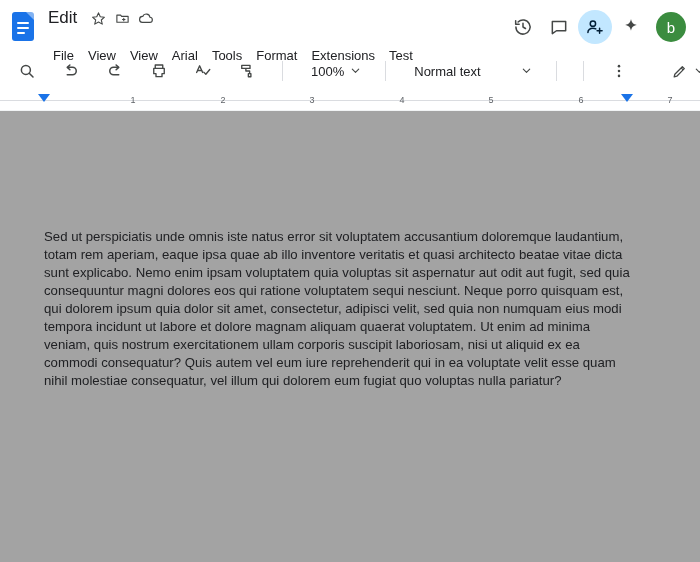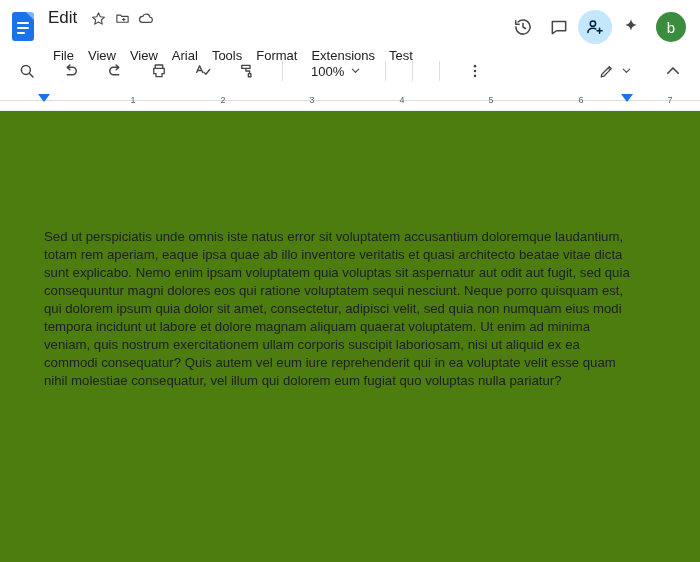--- a/index.html
+++ b/index.html
@@ -239,21 +239,21 @@
     height: 452px;
     position: relative;
     overflow: hidden;
   }
   .page {
     position: absolute;
     left: 0;
     right: 0;
     top: 0;
     bottom: 0;
-    background: #4d7c0f;
+    background: #a3a3a3;
   }
   .page-body {
     padding: 104px 70px 0 44px;
   }
   .doc-text {
     font-size: 13.2px;
     line-height: 18px;
     color: #202124;
     text-align: left;
     white-space: pre-wrap;
@@ -386,20 +386,28 @@
     <span>100%</span>
     <span class="caret">
       <svg width="11" height="11" viewBox="0 0 24 24" fill="none" stroke="currentColor" stroke-width="2.4" stroke-linecap="round" stroke-linejoin="round">
           <path d="M5 9l7 7 7-7"></path>
         </svg>
     </span>
   </span>
 
   <span class="tb-sep"></span>
 
+  <span class="tb-select style-box">
+    <span>Normal text</span>
+    <span class="caret" style="margin-left:auto">
+      <svg width="11" height="11" viewBox="0 0 24 24" fill="none" stroke="currentColor" stroke-width="2.4" stroke-linecap="round" stroke-linejoin="round">
+          <path d="M5 9l7 7 7-7"></path>
+        </svg>
+    </span>
+  </span>
 
   <span class="tb-sep"></span>
 
 
   <span class="tb-sep"></span>
 
   <span class="tb-btn">
     <svg width="18" height="18" viewBox="0 0 24 24" fill="currentColor">
         <circle cx="12" cy="5.5" r="1.7"></circle>
         <circle cx="12" cy="12" r="1.7"></circle>

